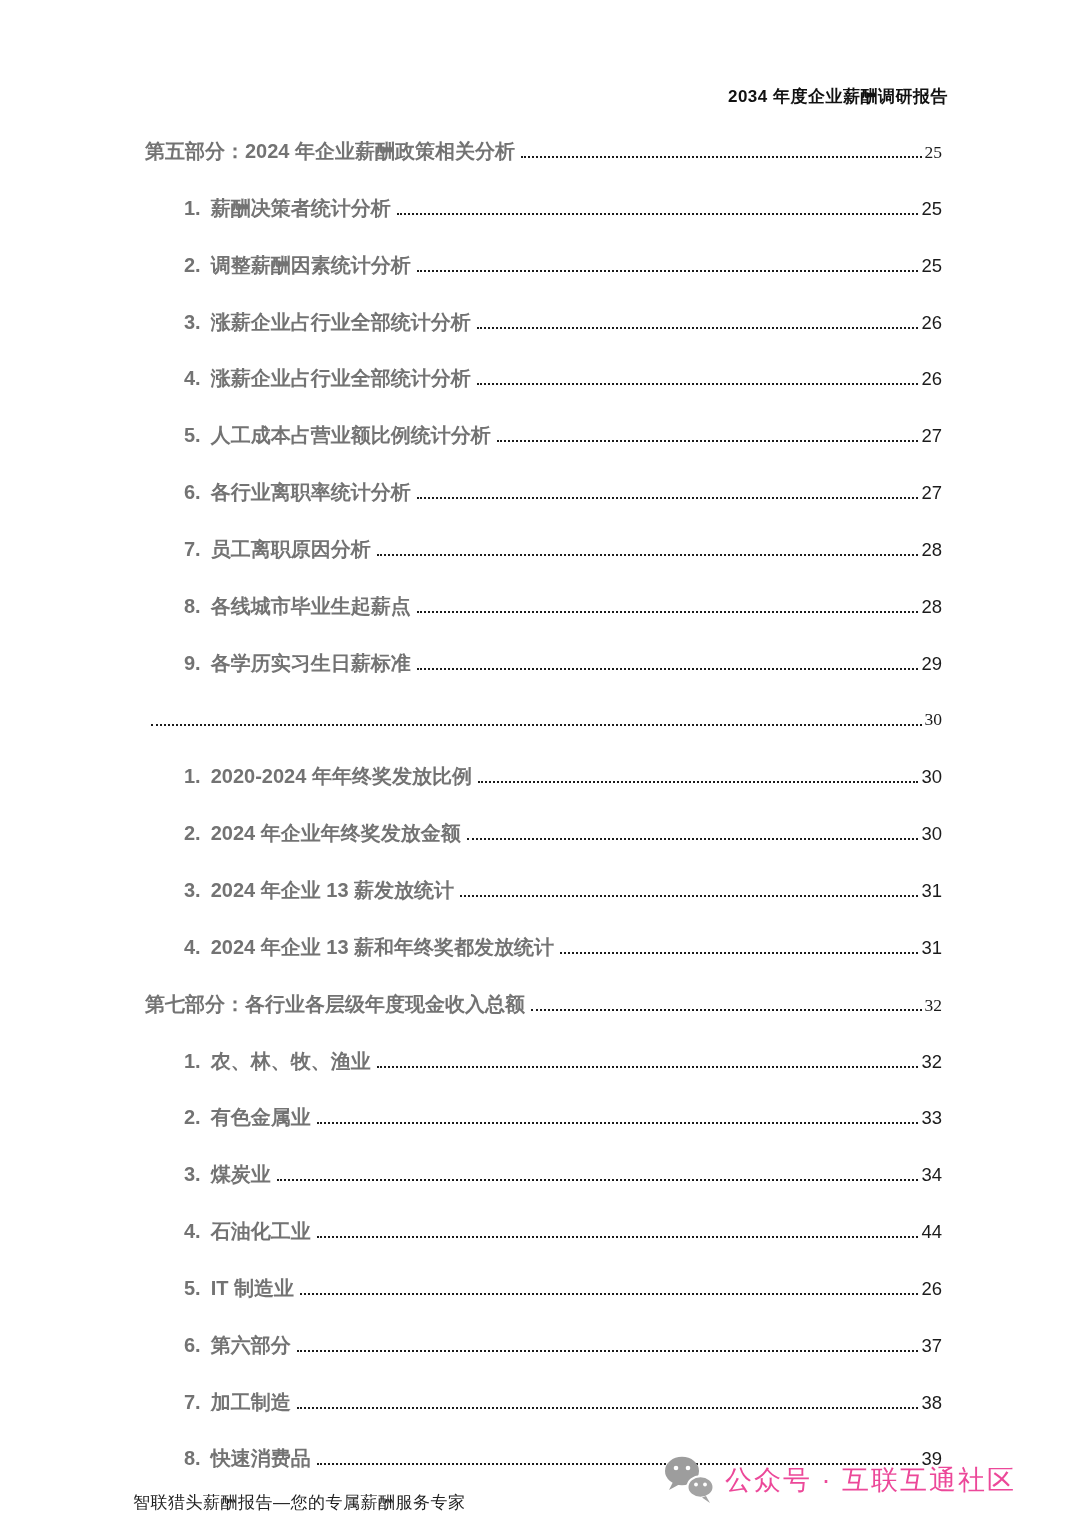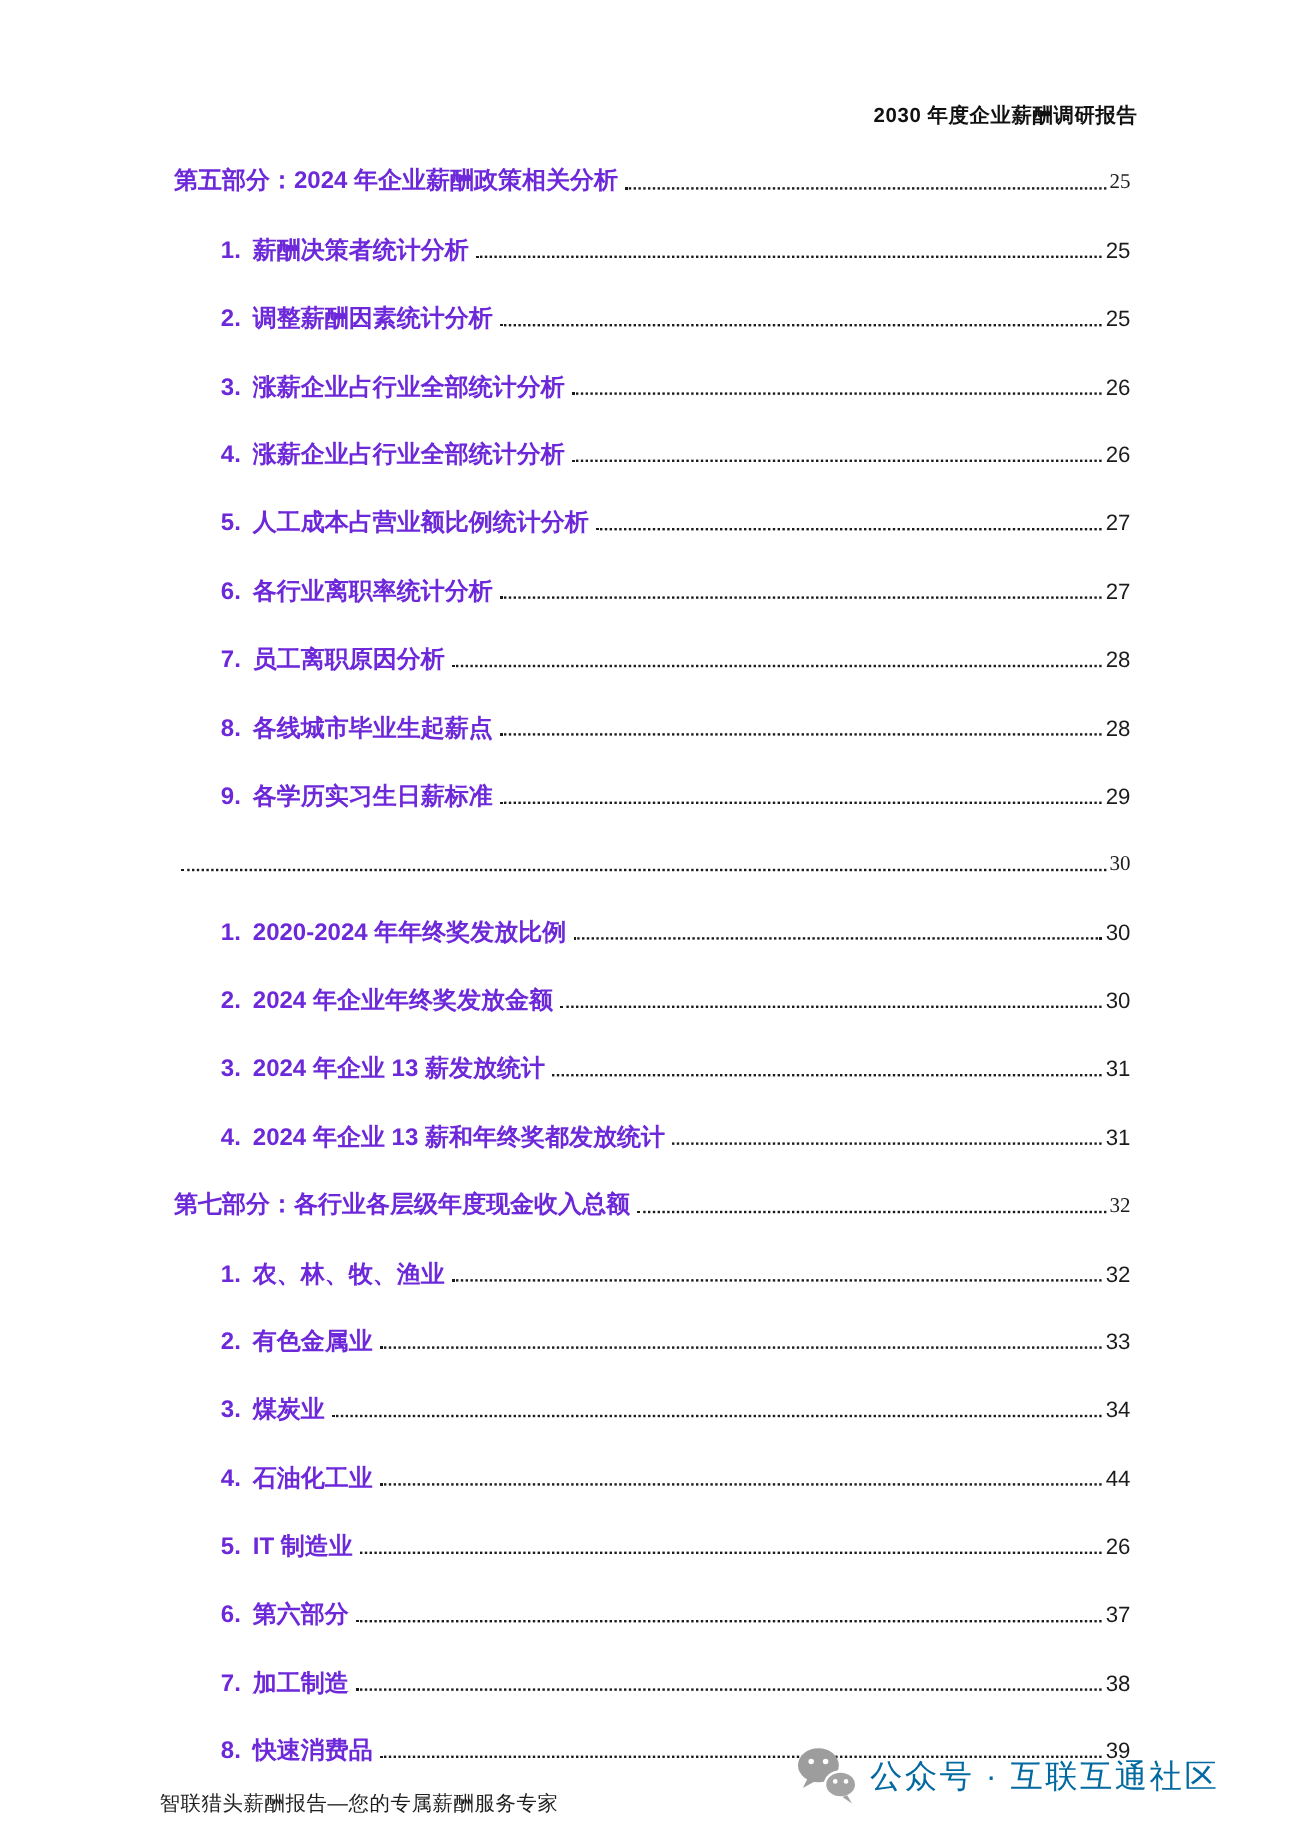--- a/index.html
+++ b/index.html
@@ -40,21 +40,21 @@
     height: 25px;
     line-height: 25px;
     white-space: nowrap;
   }
   .row.item .line {
     padding-left: 39px;
   }
   .label, .num {
     font-size: 20px;
     font-weight: 700;
-    color: #6d28d9;
+    color: #737373;
   }
   .num {
     margin-right: 10px;
   }
   .dots {
     flex: 1;
     border-bottom: 2.5px dotted #1b1b1b;
     align-self: flex-end;
     margin: 0 3px 6px 6px;
     min-width: 20px;
@@ -85,31 +85,31 @@
     position: absolute;
     top: 1455px;
     right: 64px;
     display: flex;
     align-items: center;
     gap: 10px;
     z-index: 5;
   }
   .watermark-text {
     font-size: 27px;
-    color: #0369a1;
+    color: #ec4899;
     letter-spacing: 2px;
     white-space: nowrap;
   }
 </style>
 </head>
 <body>
 
 <div class="page">
 
-  <div class="header-title">2030 年度企业薪酬调研报告</div>
+  <div class="header-title">2034 年度企业薪酬调研报告</div>
 
   <div class="toc" id="toc">
     <div class="row section">
       <div class="line">
 
         <span class="label">第五部分：2024 年企业薪酬政策相关分析</span>
         <span class="dots"></span>
         <span class="pg pg-serif">25</span>
       </div>
     </div>

